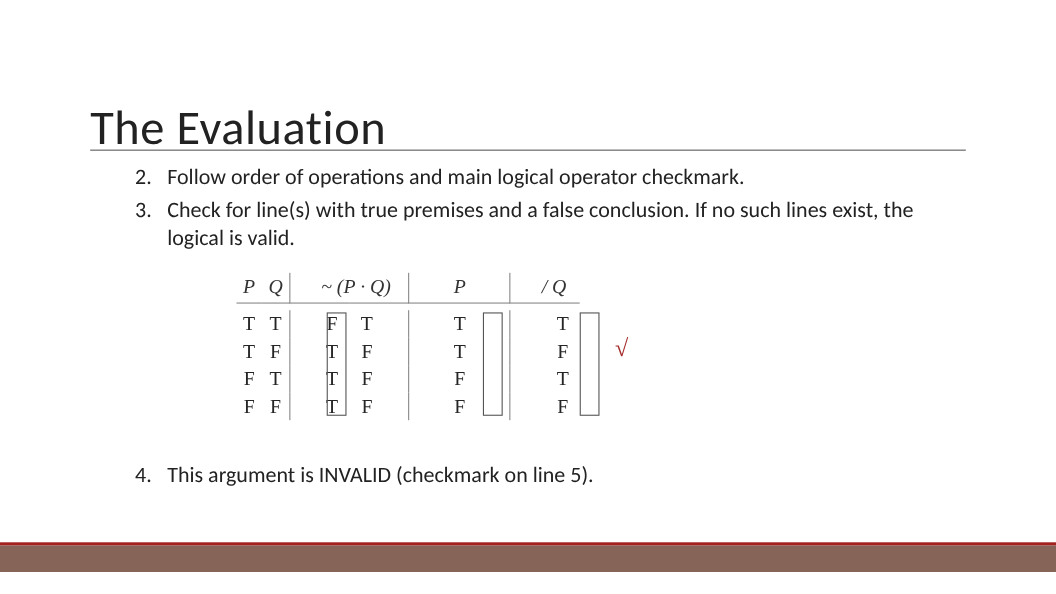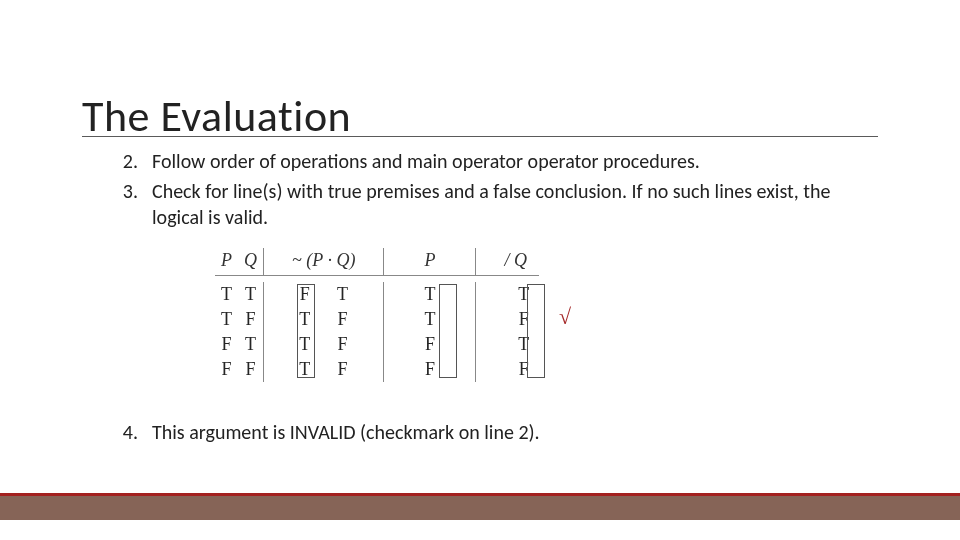--- a/index.html
+++ b/index.html
@@ -31,35 +31,35 @@
 <body>
 
 <div class="slide">
 
   <div class="title">The Evaluation</div>
   <div class="title-rule"></div>
 
   <div class="list">
     <div class="item">
       <div class="num">2.</div>
-      <div class="txt">Follow order of operations and main operator operator procedures.</div>
+      <div class="txt">Follow order of operations and main logical operator checkmark.</div>
     </div>
     <div class="item">
       <div class="num">3.</div>
       <div class="txt">Check for line(s) with true premises and a false conclusion. If no such lines exist, the logical is valid.</div>
     </div>
   </div>
 
   <div class="table-wrap">
     <table class="tt">
       <tbody>
           <tr class="hdr-row">
         <th>P</th>
         <th class="sep-right">Q</th>
-        <th colspan="2" style="padding-left:28px;padding-right:28px;" class="sep-right">~ (P · Q)</th>
+        <th colspan="2" style="padding-left:28px;padding-right:16px;" class="sep-right">~ (P · Q)</th>
         <th style="padding-left:40px;padding-right:40px;" class="sep-right">P</th>
         <th style="padding-left:28px;padding-right:12px;">/ Q</th>
       </tr>
       <tr style="height:6px;">
             <td colspan="6"></td>
           </tr>
       <tr>
         <td>T</td>
         <td class="sep-right">T</td>
         <td class="boxcol" style="padding-left:28px;">F</td>
@@ -95,18 +95,18 @@
       </table>
 
     <div class="box-overlay" style="left:82px; top:36px; width:18px; height:94px;"></div>
     <div class="box-overlay" style="left:224px; top:36px; width:18px; height:94px;"></div>
     <div class="box-overlay" style="left:312px; top:36px; width:18px; height:94px;"></div>
     <div class="check" style="left:344px; top:56px;">√</div>
   </div>
 
   <div class="item4">
     <div class="num">4.</div>
-    <div class="txt">This argument is INVALID (checkmark on line 2).</div>
+    <div class="txt">This argument is INVALID (checkmark on line 5).</div>
   </div>
 
   <div class="footer-line"></div>
   <div class="footer-bar"></div>
 </div>
 
 </body></html>

